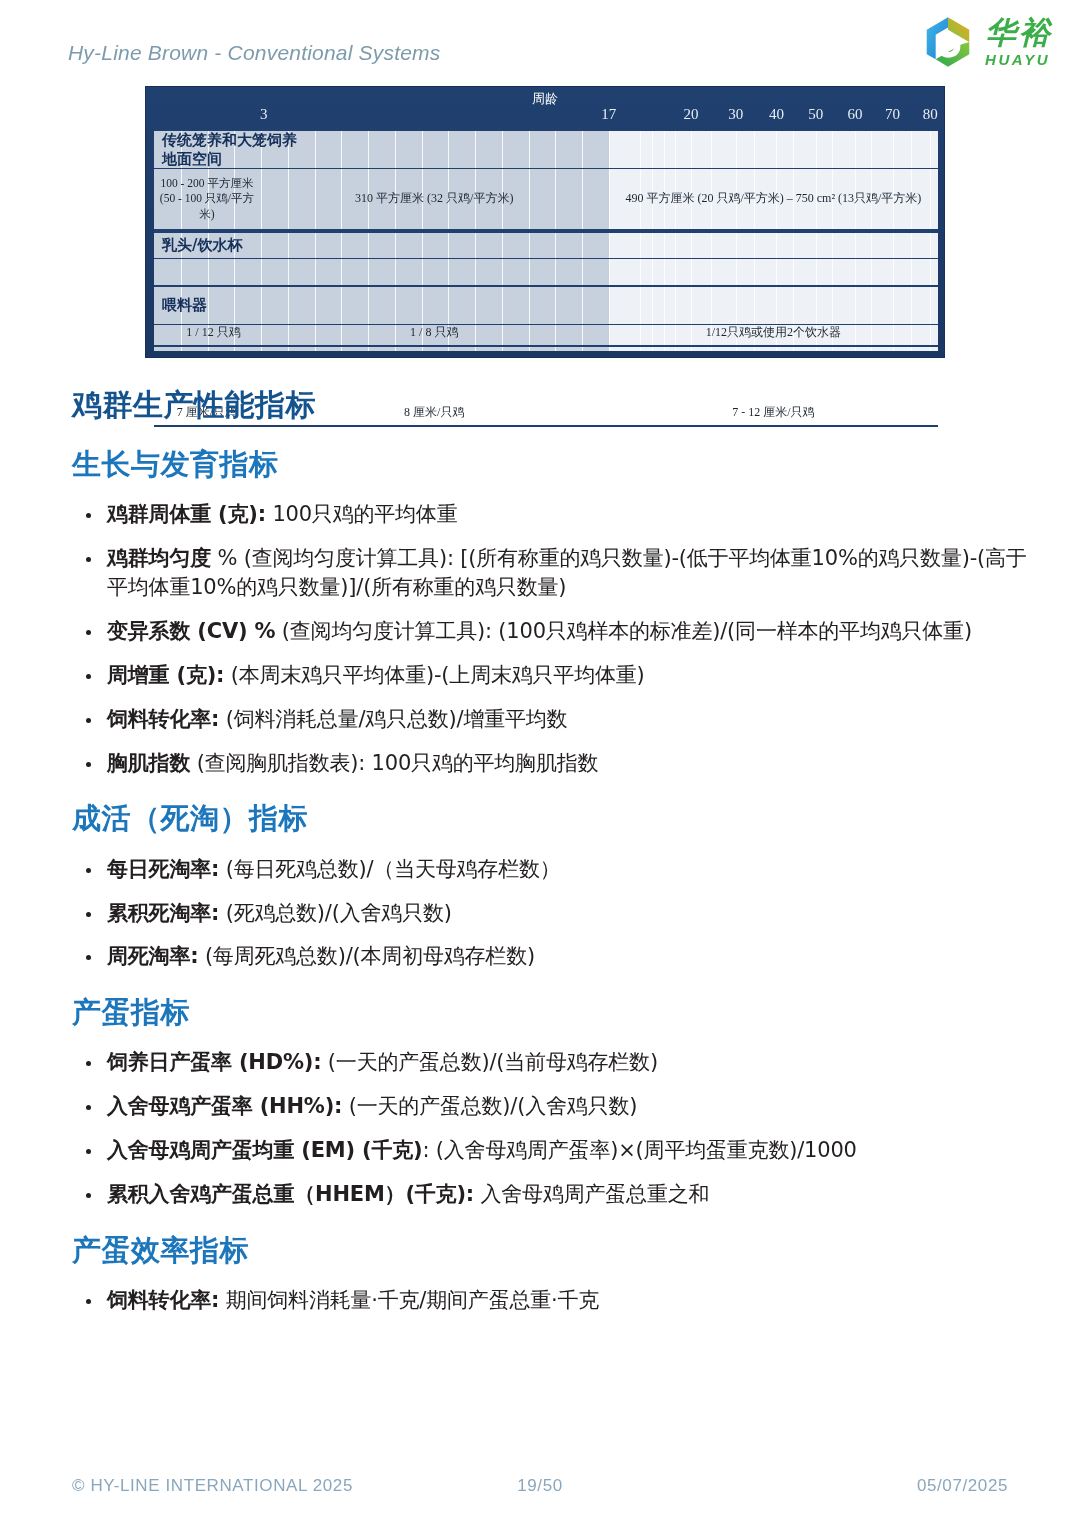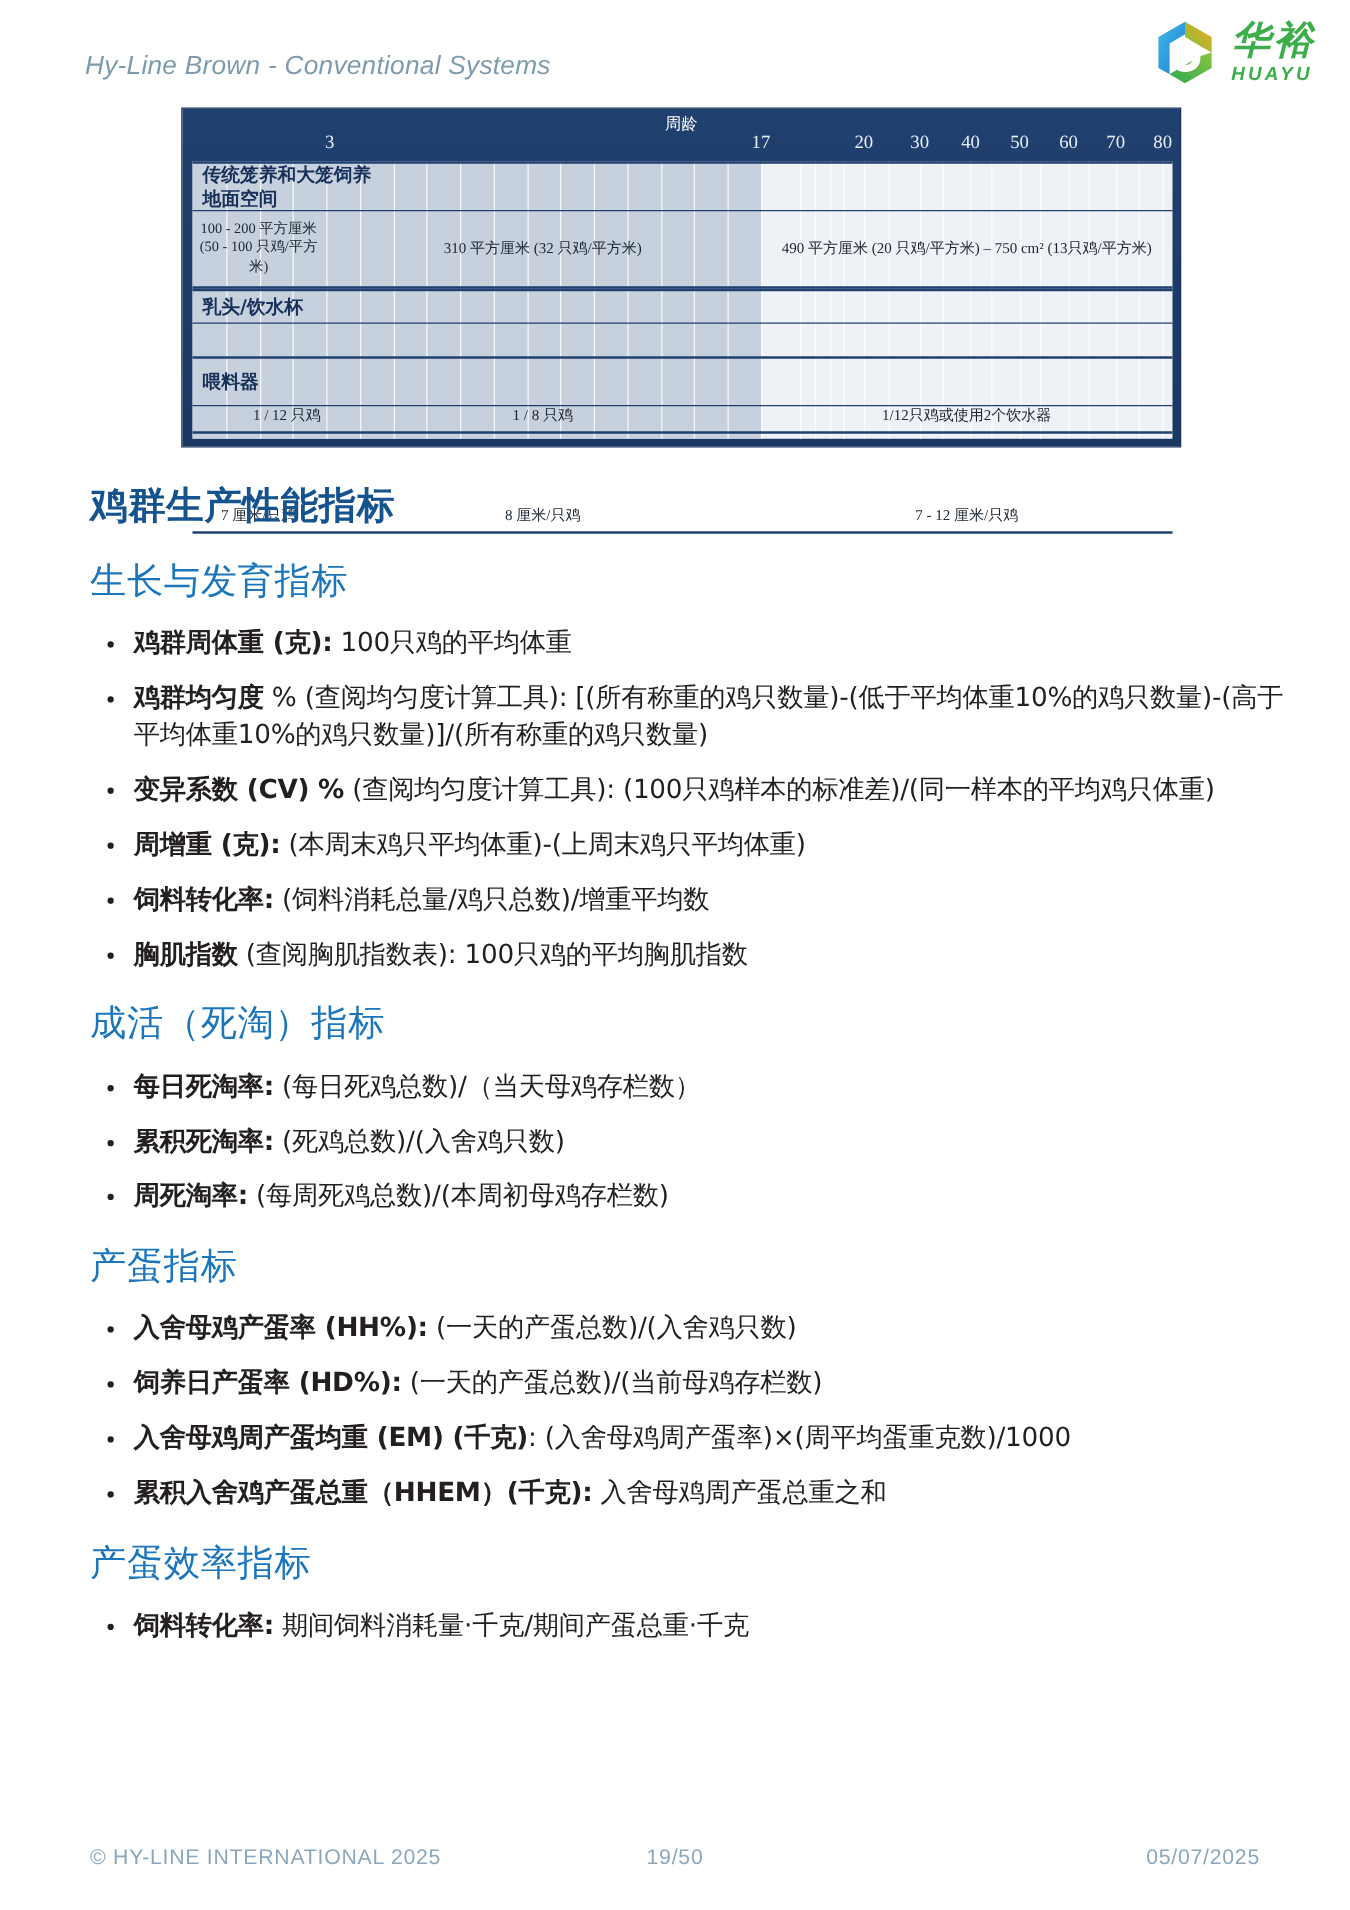--- a/index.html
+++ b/index.html
@@ -164,21 +164,21 @@
     font-size: 30px;
     font-weight: 700;
     color: #15538e;
     font-family: "DejaVu Sans", sans-serif;
     letter-spacing: 0.5px;
     line-height: 1.25;
   }
   h2.sec-sub {
     margin: 22px 0 0 72px;
     font-size: 29px;
-    font-weight: 400;
+    font-weight: 700;
     color: #1b76bc;
     font-family: "DejaVu Sans", sans-serif;
     letter-spacing: 0.5px;
     line-height: 1.25;
   }
   ul.blist {
     list-style: none;
     margin: 18px 0 0 0;
     padding: 0 40px 0 82px;
   }
@@ -315,21 +315,21 @@
         </div>
         <div class="rowbox row-values" style="left: 0px; right: 0px; top: 40px; height: 62px;">
           <div class="cellv small" style="left: 0px; width: 105.84px;">100 - 200 平方厘米 (50 - 100 只鸡/平方米)</div>
           <div class="cellv" style="left: 105.84px; width: 348.88px;">310 平方厘米 (32 只鸡/平方米)</div>
           <div class="cellv" style="left: 454.72px; width: 329.28px;">490 平方厘米 (20 只鸡/平方米) – 750 cm² (13只鸡/平方米)</div>
         </div>
         <div class="rowbox row-label" style="left: 0px; right: 0px; top: 102px; height: 28px; display: flex; flex-direction: column; justify-content: center;">
           <span>乳头/饮水杯</span>
         </div>
         <div class="rowbox row-values" style="left: 0px; right: 0px; top: 130px; height: 26px;">
-          <div class="cellv" style="left: 0px; width: 119px; margin-left: 16px;">1 / 12 只鸡</div>
+          <div class="cellv" style="left: 0px; width: 119px;">1 / 12 只鸡</div>
           <div class="cellv" style="left: 105.84px; width: 348.88px;">1 / 8 只鸡</div>
           <div class="cellv" style="left: 454.72px; width: 329.28px;">1/12只鸡或使用2个饮水器</div>
         </div>
         <div class="rowbox row-label" style="left: 0px; right: 0px; top: 156px; height: 40px; display: flex; flex-direction: column; justify-content: center;">
           <span>喂料器</span>
         </div>
         <div class="rowbox row-values" style="left: 0px; right: 0px; top: 184px; height: 26px;">
           <div class="cellv" style="left: 0px; width: 105.84px;">7 厘米/只鸡</div>
           <div class="cellv" style="left: 105.84px; width: 348.88px;">8 厘米/只鸡</div>
           <div class="cellv" style="left: 454.72px; width: 329.28px;">7 - 12 厘米/只鸡</div>
@@ -354,22 +354,22 @@
 
   <h2 class="sec-sub">成活（死淘）指标</h2>
   <ul class="blist">
       <li><b>每日死淘率:</b><span> (每日死鸡总数)/（当天母鸡存栏数）</span></li>
       <li><b>累积死淘率:</b><span> (死鸡总数)/(入舍鸡只数)</span></li>
       <li><b>周死淘率:</b><span> (每周死鸡总数)/(本周初母鸡存栏数)</span></li>
     </ul>
 
   <h2 class="sec-sub">产蛋指标</h2>
   <ul class="blist">
+      <li><b>饲养日产蛋率 (HD%):</b><span> (一天的产蛋总数)/(当前母鸡存栏数)</span></li>
       <li><b>入舍母鸡产蛋率 (HH%):</b><span> (一天的产蛋总数)/(入舍鸡只数)</span></li>
-      <li><b>饲养日产蛋率 (HD%):</b><span> (一天的产蛋总数)/(当前母鸡存栏数)</span></li>
       <li><b>入舍母鸡周产蛋均重 (EM) (千克)</b><span>: (入舍母鸡周产蛋率)×(周平均蛋重克数)/1000</span></li>
       <li><b>累积入舍鸡产蛋总重（HHEM）(千克):</b><span> 入舍母鸡周产蛋总重之和</span></li>
     </ul>
 
   <h2 class="sec-sub">产蛋效率指标</h2>
   <ul class="blist">
       <li><b>饲料转化率:</b><span> 期间饲料消耗量·千克/期间产蛋总重·千克</span></li>
     </ul>
 </div>
 

